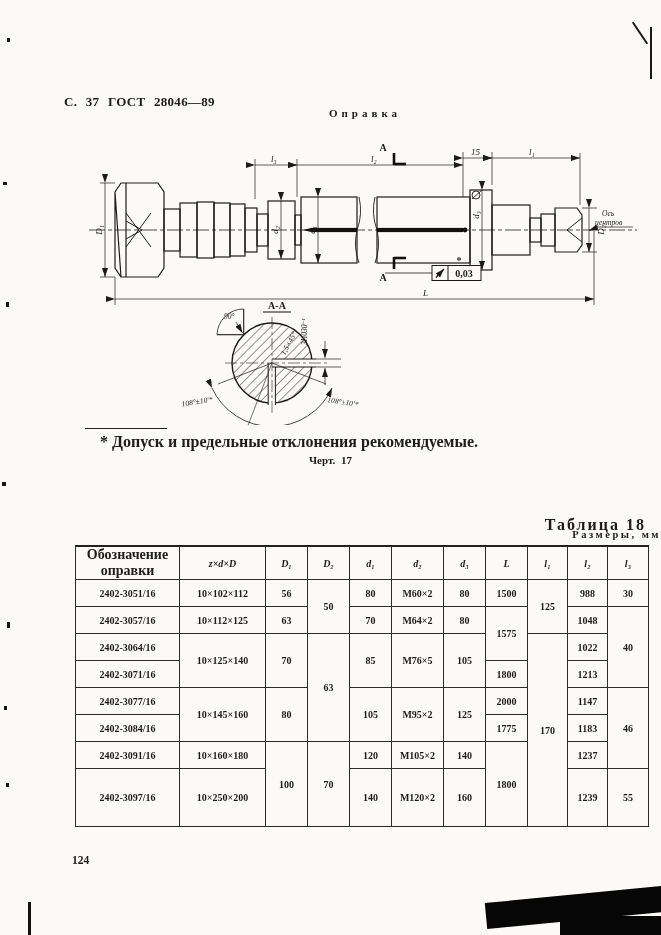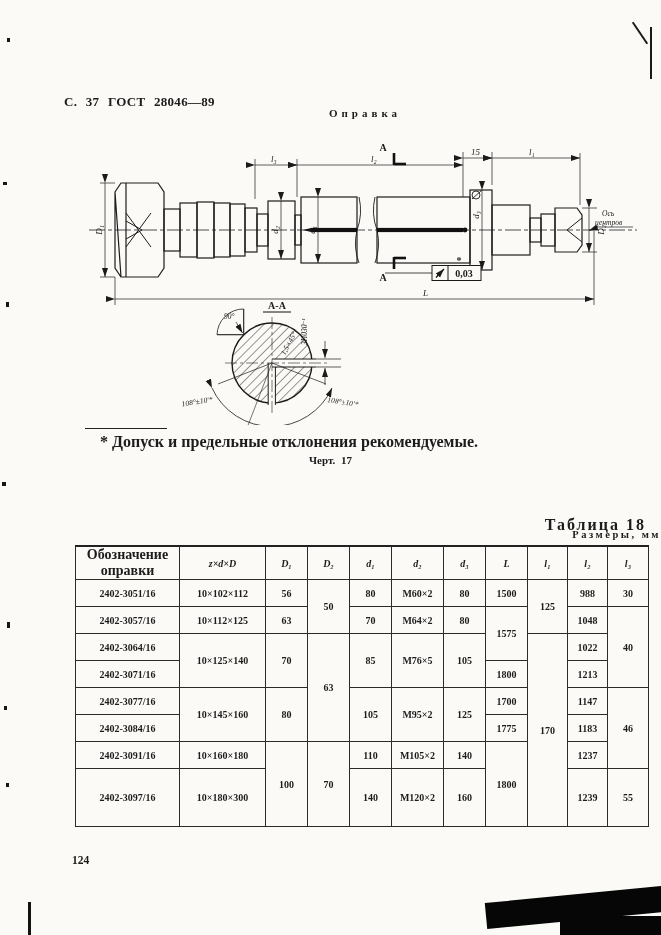--- a/index.html
+++ b/index.html
@@ -279,43 +279,43 @@
       <td>1800</td>
       <td>1213</td>
     </tr>
     <tr>
       <td>2402-3077/16</td>
       <td rowspan="2">10×145×160</td>
       <td rowspan="2">80</td>
       <td rowspan="2">105</td>
       <td rowspan="2">М95×2</td>
       <td rowspan="2">125</td>
-      <td>1700</td>
+      <td>2000</td>
       <td>1147</td>
       <td rowspan="3">46</td>
     </tr>
     <tr>
       <td>2402-3084/16</td>
       <td>1775</td>
       <td>1183</td>
     </tr>
     <tr>
       <td>2402-3091/16</td>
       <td>10×160×180</td>
       <td rowspan="2">100</td>
       <td rowspan="2">70</td>
-      <td>110</td>
+      <td>120</td>
       <td>М105×2</td>
       <td>140</td>
       <td rowspan="2">1800</td>
       <td>1237</td>
     </tr>
     <tr class="tall">
       <td>2402-3097/16</td>
-      <td>10×180×300</td>
+      <td>10×250×200</td>
       <td>140</td>
       <td>М120×2</td>
       <td>160</td>
       <td>1239</td>
       <td>55</td>
     </tr>
   </tbody>
 </table>
 
 <div class="abs pgnum">124</div>

